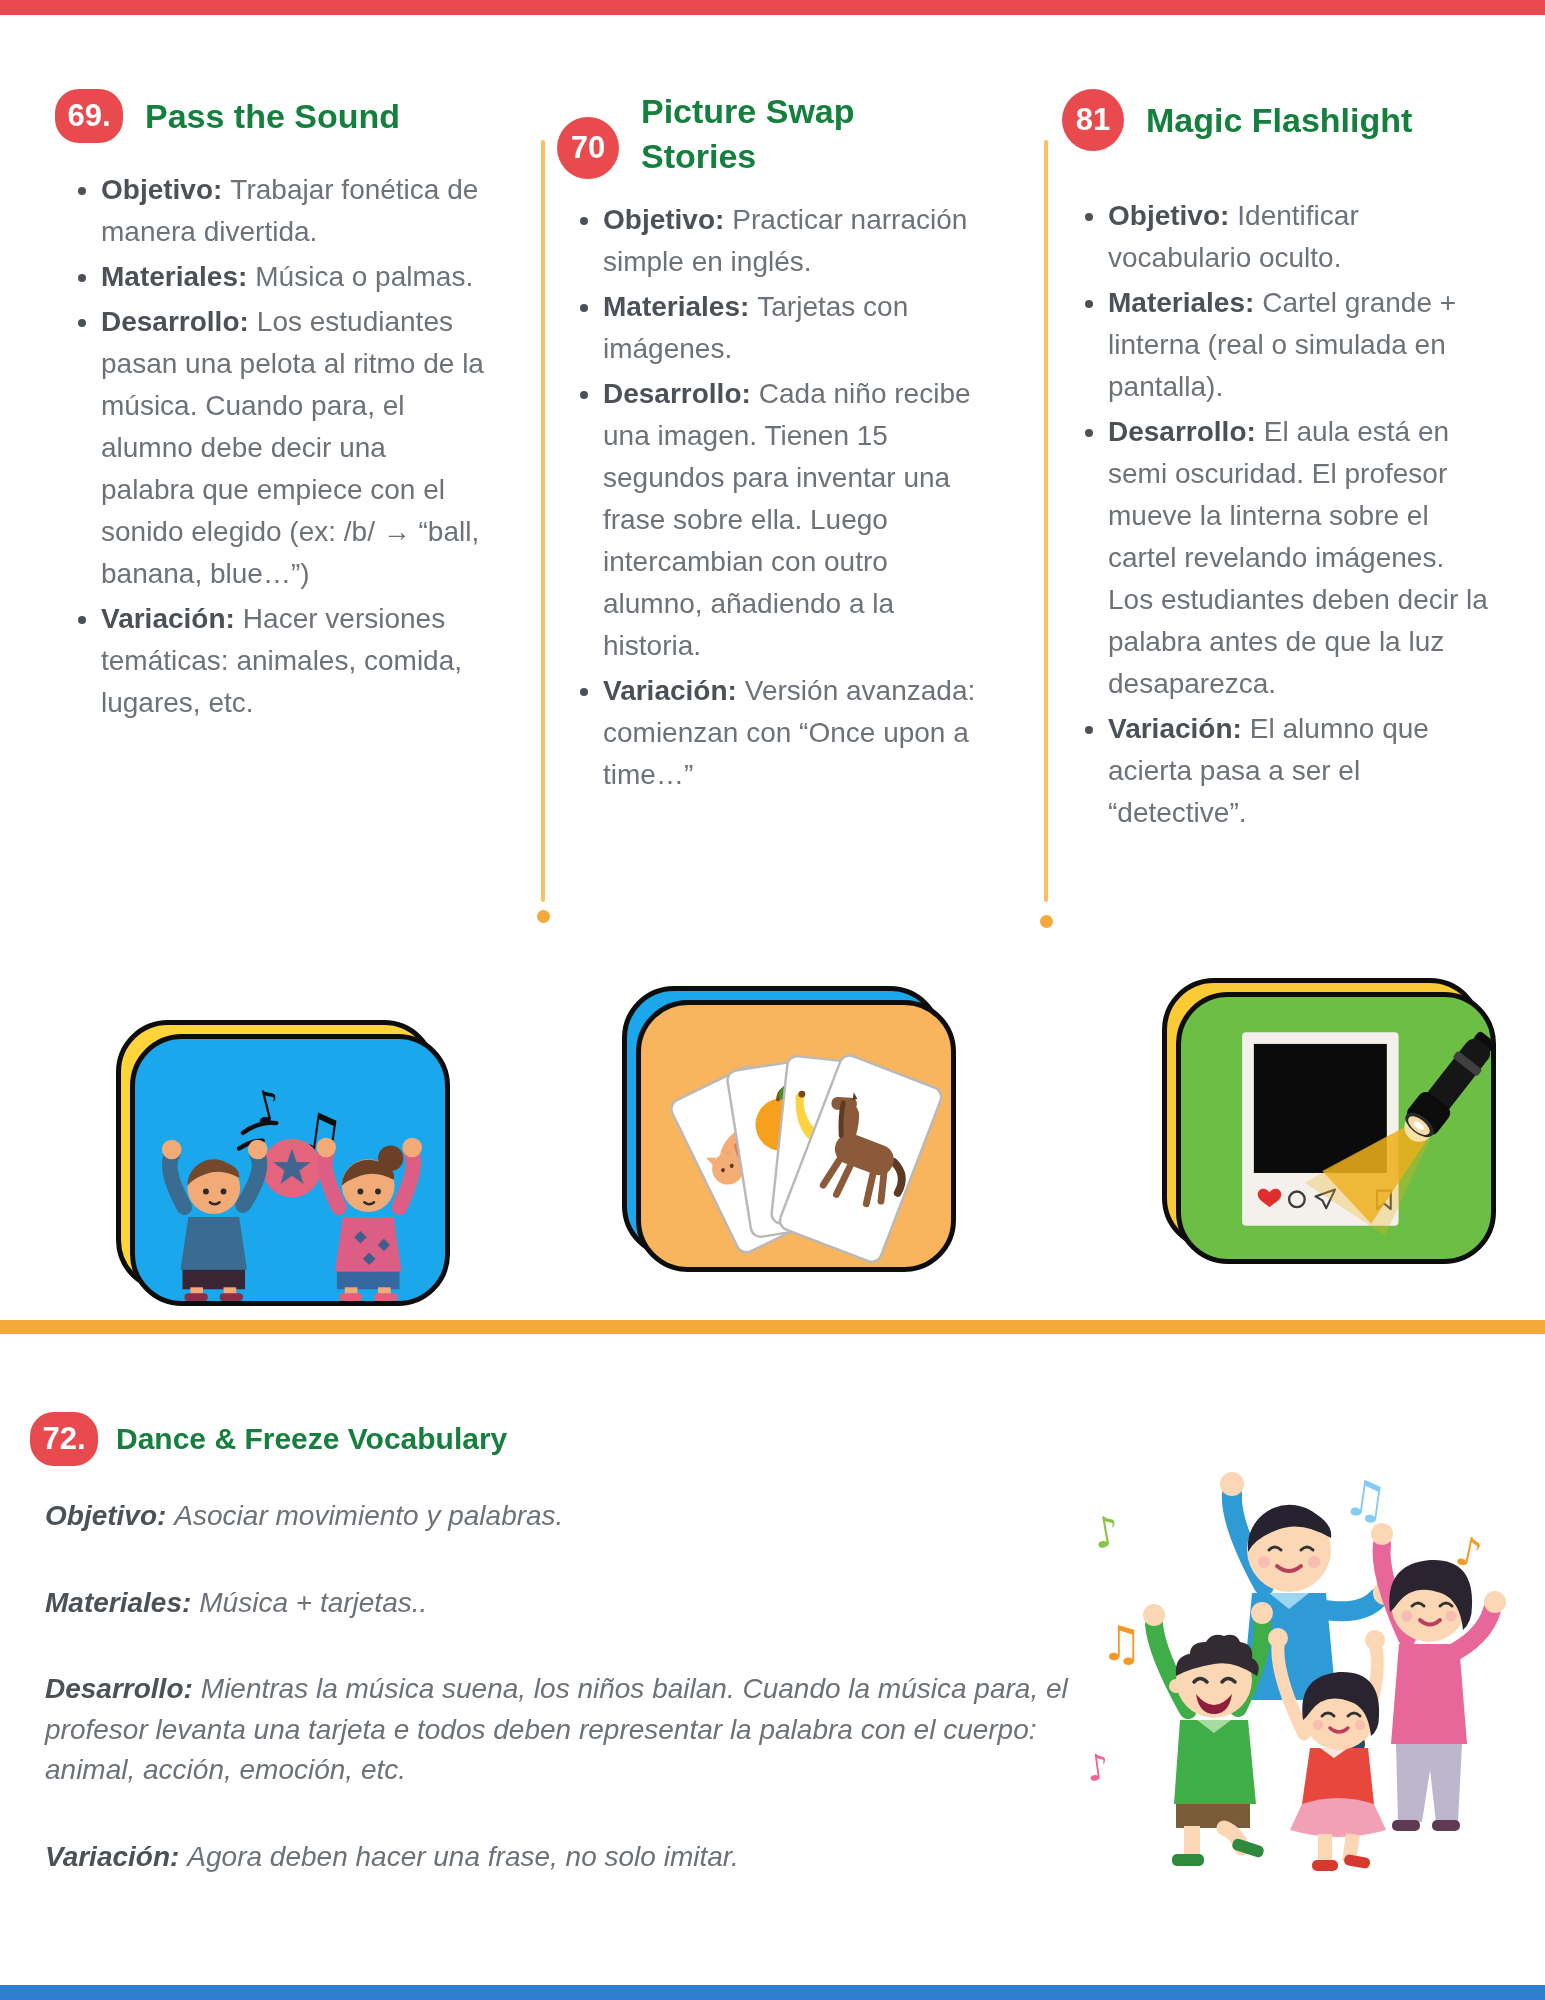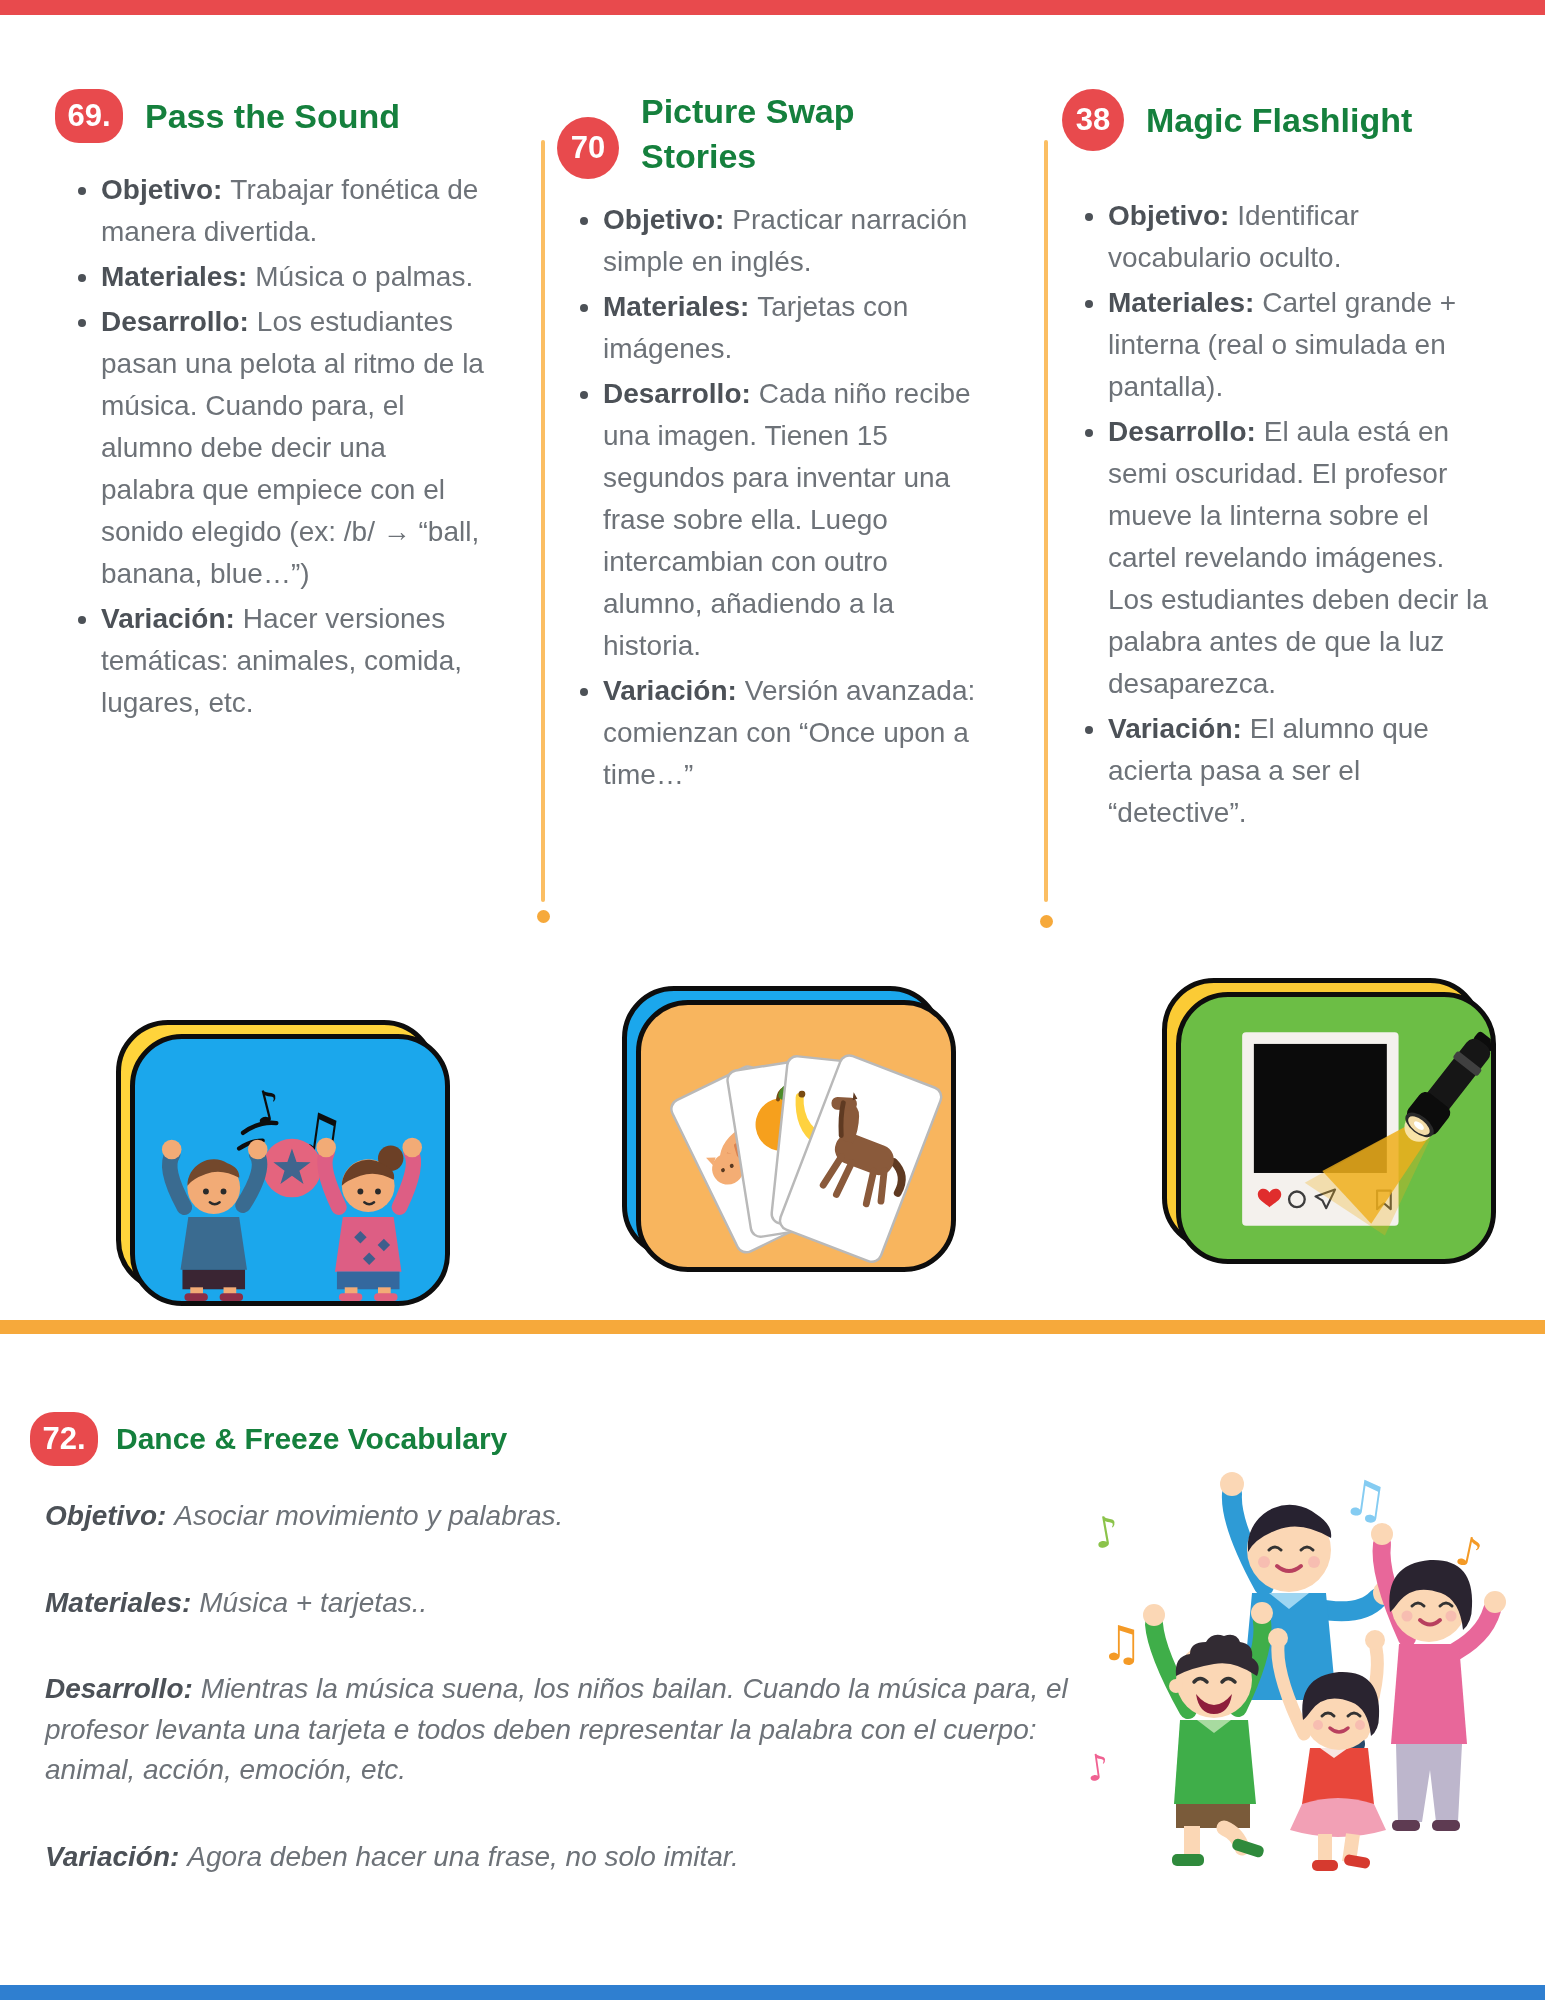--- a/index.html
+++ b/index.html
@@ -91,21 +91,21 @@
     <ul class="bullets">
       <li><span class="lbl">Objetivo:</span><span>Practicar narración simple en inglés.</span></li>
       <li><span class="lbl">Materiales:</span><span>Tarjetas con imágenes.</span></li>
       <li><span class="lbl">Desarrollo:</span><span>Cada niño recibe una imagen. Tienen 15 segundos para inventar una frase sobre ella. Luego intercambian con outro alumno, añadiendo a la historia.</span></li>
       <li><span class="lbl">Variación:</span><span>Versión avanzada: comienzan con “Once upon a time…”</span></li>
     </ul>
   </section>
 
   <section class="col col3">
     <div class="act-header">
-      <span class="badge round">38</span>
+      <span class="badge round">81</span>
       <h2>Magic Flashlight</h2>
     </div>
     <ul class="bullets">
       <li><span class="lbl">Objetivo:</span><span>Identificar vocabulario oculto.</span></li>
       <li><span class="lbl">Materiales:</span><span>Cartel grande + linterna (real o simulada en pantalla).</span></li>
       <li><span class="lbl">Desarrollo:</span><span>El aula está en semi oscuridad. El profesor mueve la linterna sobre el cartel revelando imágenes. Los estudiantes deben decir la palabra antes de que la luz desaparezca.</span></li>
       <li><span class="lbl">Variación:</span><span>El alumno que acierta pasa a ser el “detective”.</span></li>
     </ul>
   </section>
 

